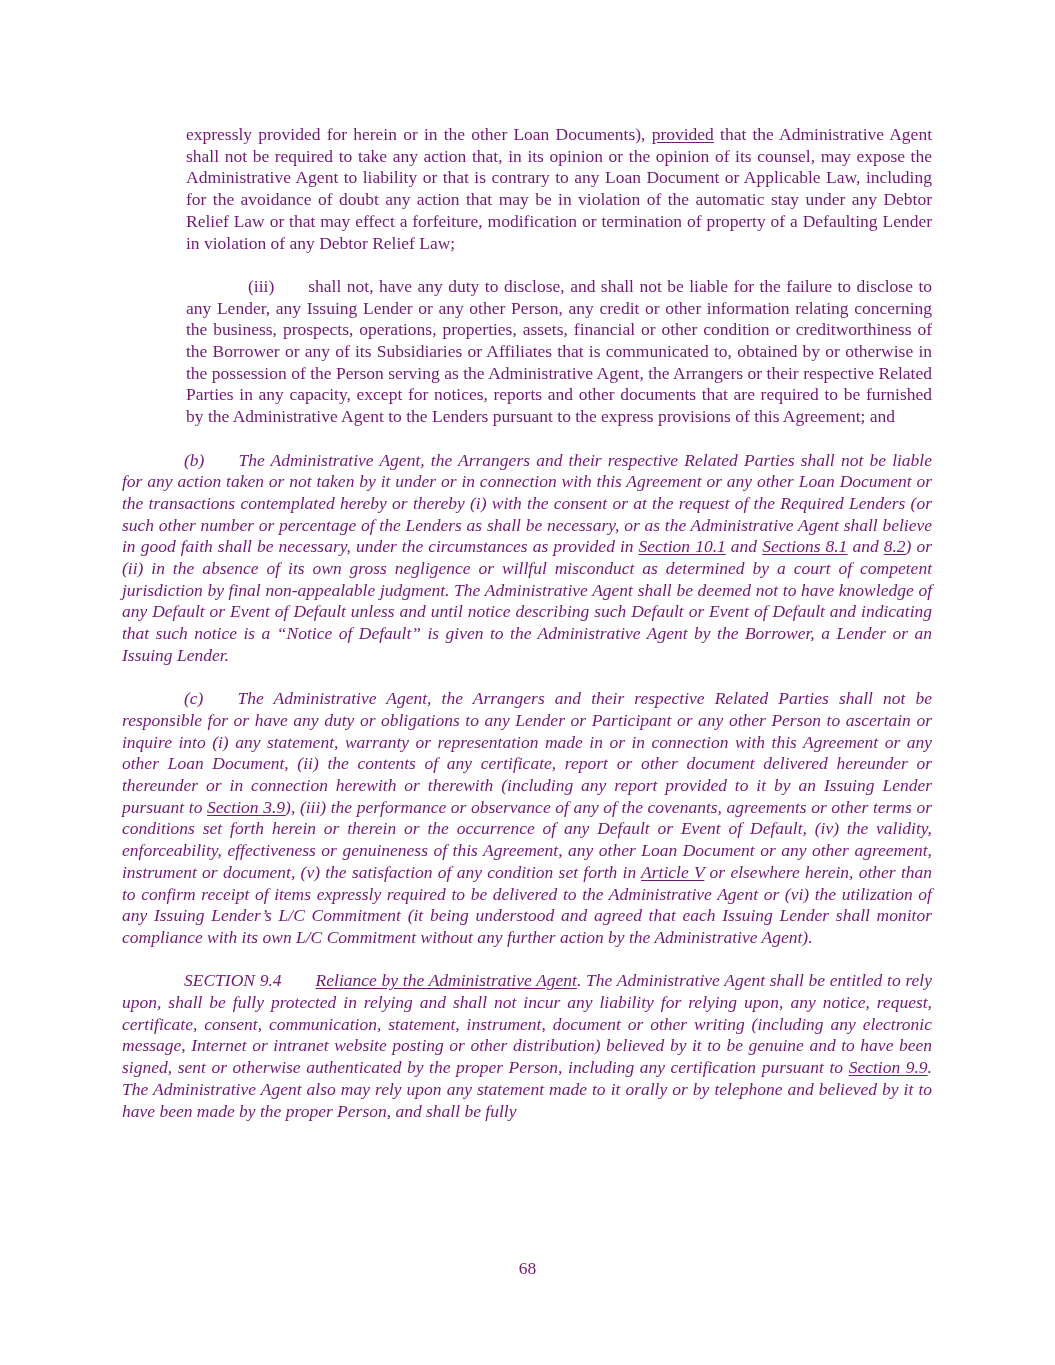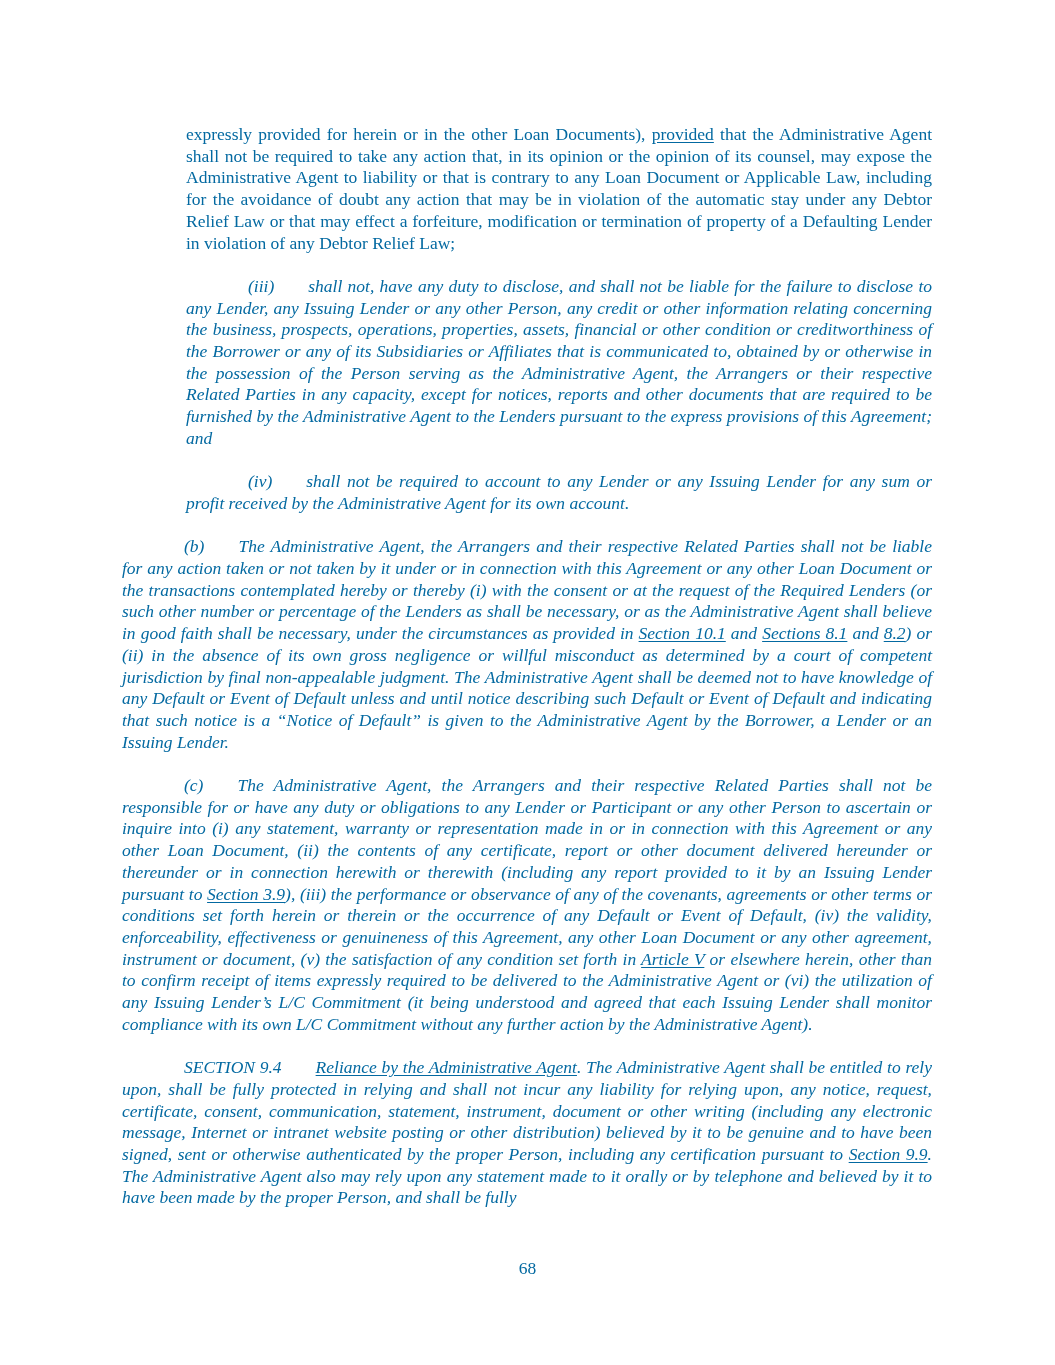--- a/index.html
+++ b/index.html
@@ -6,21 +6,21 @@
     margin: 0;
     padding: 0;
     background: #ffffff;
   }
   .page {
     position: relative;
     width: 1055px;
     height: 1365px;
     background: #ffffff;
     font-family: "Liberation Serif", serif;
-    color: #0369a1;
+    color: #701a75;
     overflow: hidden;
   }
   .content {
     position: absolute;
     left: 122px;
     top: 124px;
     width: 810px;
     font-size: 17.5px;
     line-height: 21.7px;
     text-align: justify;
@@ -29,21 +29,20 @@
     margin: 0 0 21.7px 0;
   }
   
   p.block {
     margin-left: 64px;
   }
   
   p.block-first {
     margin-left: 64px;
     text-indent: 62px;
-    font-style: italic;
   }
   
   p.body-first {
     text-indent: 62px;
     font-style: italic;
   }
   .u {
     text-decoration: underline;
     text-underline-offset: 2px;
   }
@@ -61,19 +60,18 @@
     line-height: 21.7px;
   }
 </style>
 </head>
 <body>
 
 <div class="page">
   <div class="content" id="doc-body">
       <p class="block"><span>expressly provided for herein or in the other Loan Documents), </span><span class="u">provided</span><span> that the Administrative Agent shall not be required to take any action that, in its opinion or the opinion of its counsel, may expose the Administrative Agent to liability or that is contrary to any Loan Document or Applicable Law, including for the avoidance of doubt any action that may be in violation of the automatic stay under any Debtor Relief Law or that may effect a forfeiture, modification or termination of property of a Defaulting Lender in violation of any Debtor Relief Law;</span></p>
       <p class="block-first"><span>(iii)</span><span class="gap"></span><span>shall not, have any duty to disclose, and shall not be liable for the failure to disclose to any Lender, any Issuing Lender or any other Person, any credit or other information relating concerning the business, prospects, operations, properties, assets, financial or other condition or creditworthiness of the Borrower or any of its Subsidiaries or Affiliates that is communicated to, obtained by or otherwise in the possession of the Person serving as the Administrative Agent, the Arrangers or their respective Related Parties in any capacity, except for notices, reports and other documents that are required to be furnished by the Administrative Agent to the Lenders pursuant to the express provisions of this Agreement; and</span></p>
-      <p class="block-first"><span>(iv)</span><span class="gap"></span><span>shall not be required to account to any Lender or any Issuing Lender for any sum or profit received by the Administrative Agent for its own account.</span></p>
       <p class="body-first"><span>(b)</span><span class="gap"></span><span>The Administrative Agent, the Arrangers and their respective Related Parties shall not be liable for any action taken or not taken by it under or in connection with this Agreement or any other Loan Document or the transactions contemplated hereby or thereby (i) with the consent or at the request of the Required Lenders (or such other number or percentage of the Lenders as shall be necessary, or as the Administrative Agent shall believe in good faith shall be necessary, under the circumstances as provided in </span><span class="u">Section 10.1</span><span> and </span><span class="u">Sections 8.1</span><span> and </span><span class="u">8.2</span><span>) or (ii) in the absence of its own gross negligence or willful misconduct as determined by a court of competent jurisdiction by final non-appealable judgment.  The Administrative Agent shall be deemed not to have knowledge of any Default or Event of Default unless and until notice describing such Default or Event of Default and indicating that such notice is a “Notice of Default” is given to the Administrative Agent by the Borrower, a Lender or an Issuing Lender.</span></p>
       <p class="body-first"><span>(c)</span><span class="gap"></span><span>The Administrative Agent, the Arrangers and their respective Related Parties shall not be responsible for or have any duty or obligations to any Lender or Participant or any other Person to ascertain or inquire into (i) any statement, warranty or representation made in or in connection with this Agreement or any other Loan Document, (ii) the contents of any certificate, report or other document delivered hereunder or thereunder or in connection herewith or therewith (including any report provided to it by an Issuing Lender pursuant to </span><span class="u">Section 3.9</span><span>), (iii) the performance or observance of any of the covenants, agreements or other terms or conditions set forth herein or therein or the occurrence of any Default or Event of Default, (iv) the validity, enforceability, effectiveness or genuineness of this Agreement, any other Loan Document or any other agreement, instrument or document, (v) the satisfaction of any condition set forth in </span><span class="u">Article V</span><span> or elsewhere herein, other than to confirm receipt of items expressly required to be delivered to the Administrative Agent or (vi) the utilization of any Issuing Lender’s L/C Commitment (it being understood and agreed that each Issuing Lender shall monitor compliance with its own L/C Commitment without any further action by the Administrative Agent).</span></p>
       <p class="body-first"><span>SECTION 9.4</span><span class="gap"></span><span class="u">Reliance by the Administrative Agent</span><span>.  The Administrative Agent shall be entitled to rely upon, shall be fully protected in relying and shall not incur any liability for relying upon, any notice, request, certificate, consent, communication, statement, instrument, document or other writing (including any electronic message, Internet or intranet website posting or other distribution) believed by it to be genuine and to have been signed, sent or otherwise authenticated by the proper Person, including any certification pursuant to </span><span class="u">Section 9.9</span><span>.  The Administrative Agent also may rely upon any statement made to it orally or by telephone and believed by it to have been made by the proper Person, and shall be fully</span></p>
     </div>
   <div class="footer">68</div>
 </div>
 
 </body></html>

